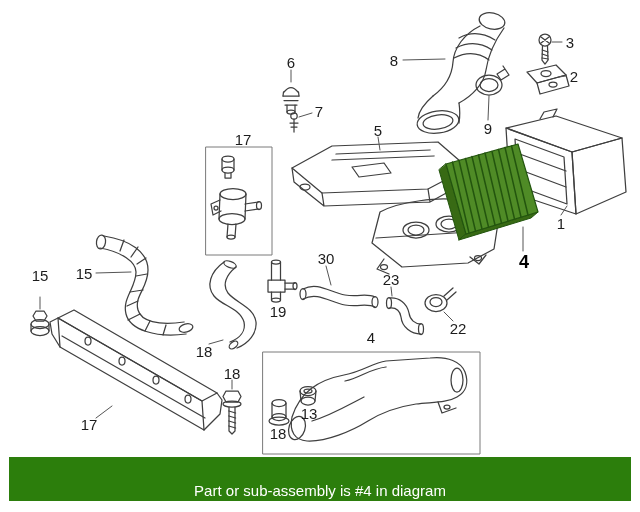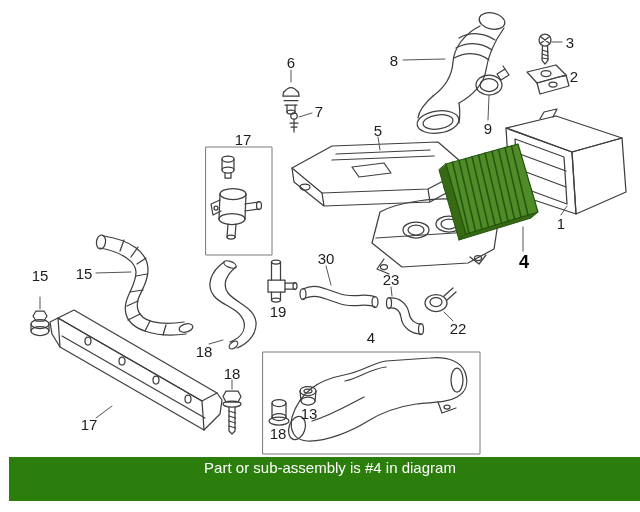--- a/index.html
+++ b/index.html
@@ -22,22 +22,22 @@
 
   .callout{
     position:absolute;transform:translate(-50%,-50%);
     font-size:15px;color:#1c1c1c;cursor:pointer;user-select:none;line-height:1;
   }
   .callout.highlight{font-weight:bold;font-size:18px;color:#000000;}
 
   .banner{
     position:absolute;left:9px;top:457px;width:622px;height:44px;
     background:var(--banner-bg,#2c7e0c);color:var(--banner-text,#ffffff);
-    display:flex;flex-direction:column;align-items:center;justify-content:flex-start;
-    font-size:15px;line-height:21px;text-align:center;padding-left:10px;
+    display:flex;flex-direction:column;align-items:center;justify-content:flex-end;
+    font-size:15px;line-height:21px;text-align:center;
   }
 </style>
 </head>
 <body>
 
 <div class="stage">
 
   <svg class="lineart" width="640" height="512" viewBox="0 0 640 512">
 
     <g>

